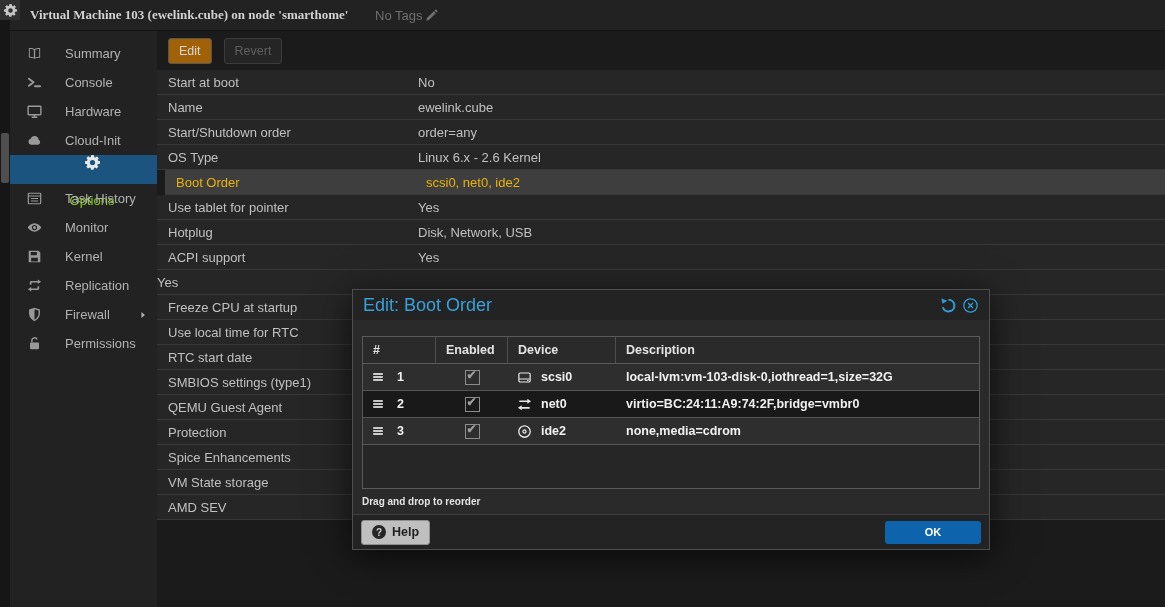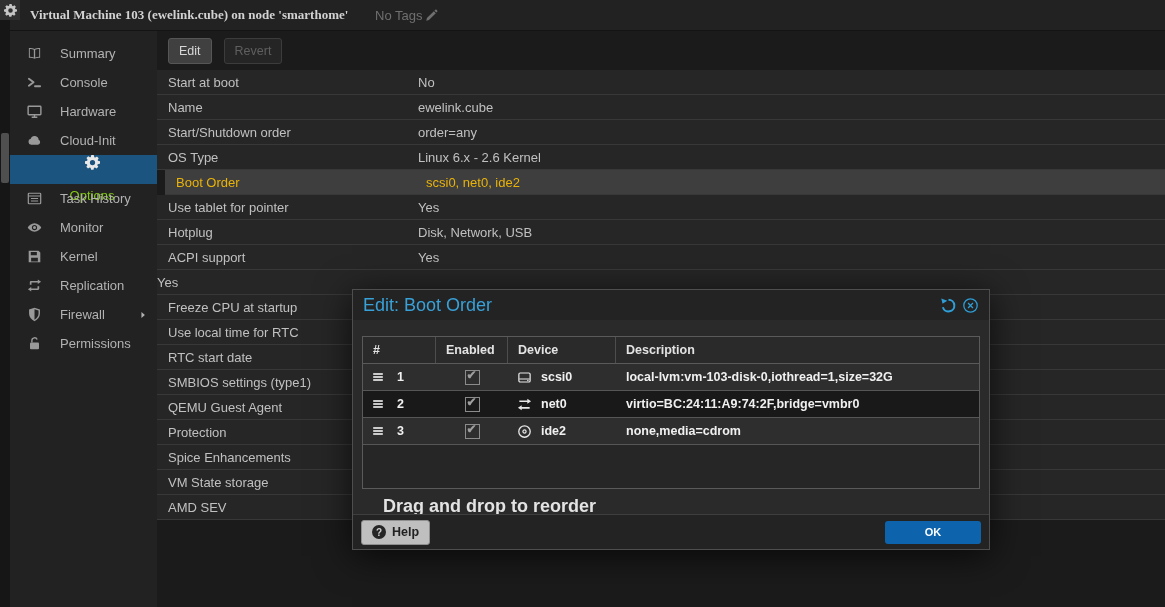--- a/index.html
+++ b/index.html
@@ -16,31 +16,31 @@
 
   
   .topbar{position:absolute;left:10px;top:0;right:0;height:30px;background:#222;
           border-bottom:1px solid #141414;display:flex;align-items:center;}
   .topbar-title{margin-left:20px;font-weight:bold;font-size:13px;color:#d2d2d2;font-family:Liberation Serif, serif;}
   .topbar-tags{position:absolute;left:365px;font-size:13px;color:#6f6f6f;display:flex;align-items:center;gap:3px;}
   .topbar-tags .icn{width:13px;height:13px;color:#6f6f6f;}
 
   
   .sidebar{position:absolute;left:10px;top:31px;width:147px;bottom:0;background:#222;padding-top:8px;box-sizing:border-box;}
-  .side-item{height:29px;display:flex;align-items:center;padding-left:17px;gap:18px;
+  .side-item{height:29px;display:flex;align-items:center;padding-left:17px;gap:23px;
              font-size:13px;color:#b2b2b2;cursor:pointer;position:relative;}
   .side-item .icn{width:15px;height:15px;color:#999;flex:0 0 15px;}
   .side-item.selected{background:#1b547e;color:#84cc16;flex-direction:column;}
   .side-item.selected .icn{color:#e8e8e8;}
   .side-item .chev{position:absolute;right:9px;width:10px;height:10px;color:#b2b2b2;}
 
   
   .content{position:absolute;left:157px;top:31px;right:0;bottom:0;background:#1b1b1b;}
   .toolbar{height:39px;display:flex;align-items:center;padding-left:11px;gap:12px;}
-  .btn-tool{height:24px;padding:0 10px;background:#404040;border:1px solid #565656;border-radius:3px;
+  .btn-tool{height:24px;padding:0 10px;background:#a16207;border:1px solid #565656;border-radius:3px;
             color:#d8d8d8;font-size:12.5px;display:flex;align-items:center;cursor:pointer;}
   .btn-tool.disabled{color:#5f5f5f;border-color:#3c3c3c;background:#252525;cursor:default;}
 
   .opt-row{height:25px;box-sizing:border-box;border-bottom:1px solid #383838;background:#262626;
            display:flex;font-size:13px;color:#c0c0c0;cursor:pointer;}
   .opt-row.selected{background:#3e3e3e;color:#eab308;margin-left:8px;}
   .opt-label{width:261px;box-sizing:border-box;padding-left:11px;display:flex;align-items:center;
              white-space:nowrap;overflow:hidden;}
   .opt-value{flex:1;display:flex;align-items:center;white-space:nowrap;overflow:hidden;}
 
@@ -63,21 +63,21 @@
   .bt-row.alt{background:#191919;}
   .bt-cell{display:flex;align-items:center;box-sizing:border-box;}
   .bt-c1{padding-left:8px;gap:12px;}
   .bt-c2{justify-content:center;}
   .bt-c3{padding-left:9px;gap:9px;}
   .bt-c4{padding-left:10px;white-space:nowrap;overflow:hidden;}
   .drag{width:14px;height:14px;color:#fff;cursor:grab;}
   .dev-icn{width:15px;height:15px;color:#e8e8e8;}
   .cb{width:13px;height:13px;border:1px solid #8b8b8b;position:relative;background:transparent;cursor:pointer;}
   .cb::after{content:"\2714";position:absolute;left:1px;top:-3px;font-size:12px;color:#9f9f9f;}
-  .dlg-hint{margin-top:7px;font-size:18px;font-weight:bold;color:#e3e3e3;margin-left:21px;}
+  .dlg-hint{margin-top:7px;font-size:10px;font-weight:bold;color:#e3e3e3;}
   .dlg-footer{position:absolute;left:0;right:0;bottom:0;height:35px;background:#232323;border-top:1px solid #3e3e3e;
               display:flex;align-items:center;padding:0 8px;box-sizing:border-box;}
   .btn-help{height:23px;background:#bfbfbf;color:#222;border-radius:3px;font-size:12.5px;font-weight:bold;
             display:flex;align-items:center;gap:6px;padding:0 10px;border:1px solid #8f8f8f;cursor:pointer;}
   .help-circ{width:14px;height:14px;background:#262626;color:#cfcfcf;border-radius:50%;font-size:10px;
              display:flex;align-items:center;justify-content:center;font-weight:bold;}
   .btn-ok{margin-left:auto;width:96px;height:23px;background:#0d64ac;color:#fff;font-weight:bold;font-size:11px;
           border-radius:3px;display:flex;align-items:center;justify-content:center;cursor:pointer;}
 </style>
 </head>

